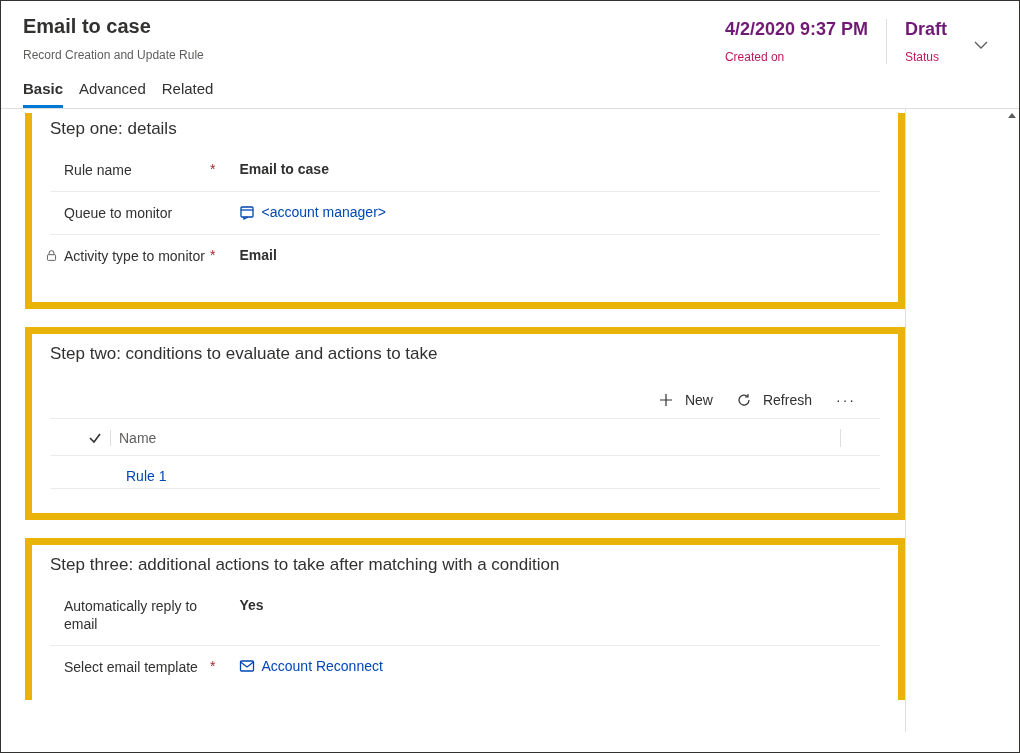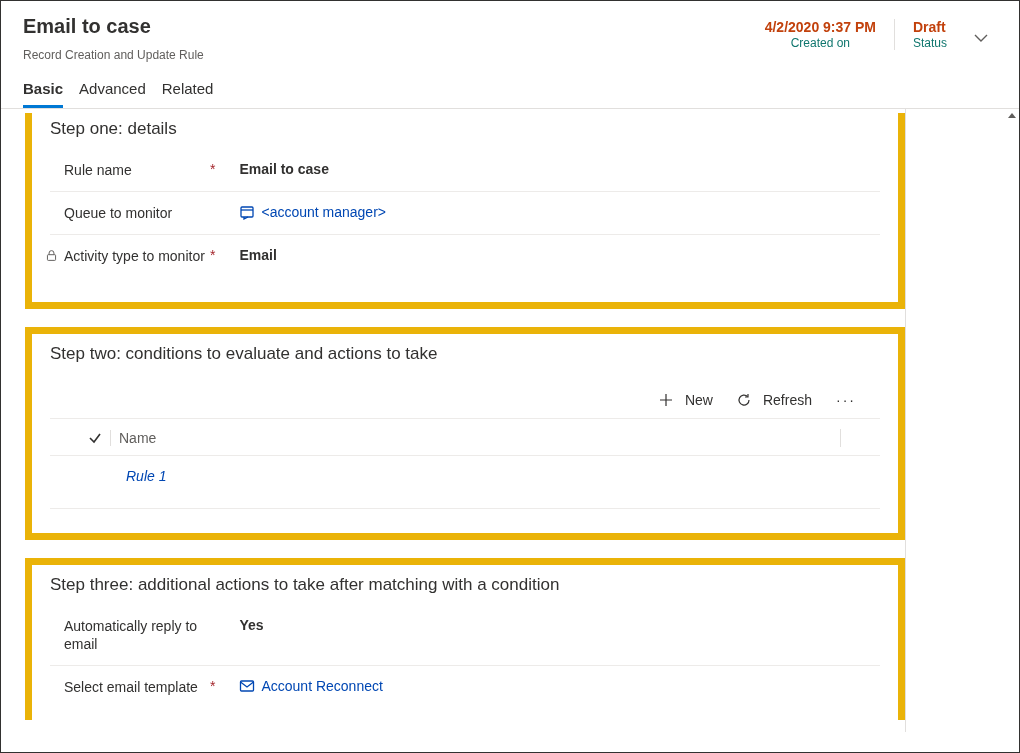--- a/index.html
+++ b/index.html
@@ -22,22 +22,22 @@
 }
 .header-left { flex: 1; }
 .page-title { font-size: 20px; font-weight: 600; color: #323130; }
 .page-subtitle { font-size: 12px; color: #605e5c; margin-top: 10px; }
 .tabs { display: flex; gap: 16px; margin-top: 18px; }
 .tab { font-size: 15px; color: #323130; padding-bottom: 8px; cursor: pointer; }
 .tab.active { font-weight: 600; border-bottom: 3px solid #0078d4; }
 .header-right { display: flex; align-items: center; gap: 18px; padding-top: 4px; }
 .meta-block { border-left: 1px solid #e1dfdd; padding-left: 18px; }
 .meta-block:first-child { border-left: none; }
-.meta-value { font-size: 14px; color: #c2410c; font-weight: 600; }
-.meta-label { font-size: 12px; color: #0f766e; margin-top: 1px; text-align: center; }
+.meta-value { font-size: 18px; color: #701a75; font-weight: 600; }
+.meta-label { font-size: 12px; color: #be185d; margin-top: 10px; }
 .chevron { cursor: pointer; padding: 6px 8px 0 8px; }
 .main-area {
   display: flex;
   height: calc(753px - 130px);
   overflow: hidden;
 }
 .content-col {
   width: 904px;
   padding: 4px 0 0 24px;
   overflow-y: auto;
@@ -118,23 +118,22 @@
   padding: 10px 0 8px 30px;
   border-bottom: 1px solid #edebe9;
   color: #605e5c;
   font-size: 14px;
 }
 .check-col { width: 30px; display: flex; justify-content: center; }
 .name-col { flex: 1; padding-left: 4px; border-left: 1px solid #e1dfdd; padding-left: 8px;}
 .grid-header .name-col { border-left: 1px solid #e1dfdd; }
 .grid-row {
   display: flex; align-items: flex-start;
-  padding: 12px 0 24px 30px;
-  border-bottom: 1px solid #edebe9;
-  font-style: italic;
+  padding: 12px 0 4px 30px;
+  border-bottom: 1px solid #edebe9;
 }
 .grid-link { color: #0047b3; cursor: pointer; padding-left: 16px; }
 svg { display: block; }
 </style>
 </head>
 <body>
 
 <div class="header">
   <div class="header-left">
     <div class="page-title">Email to case</div>

